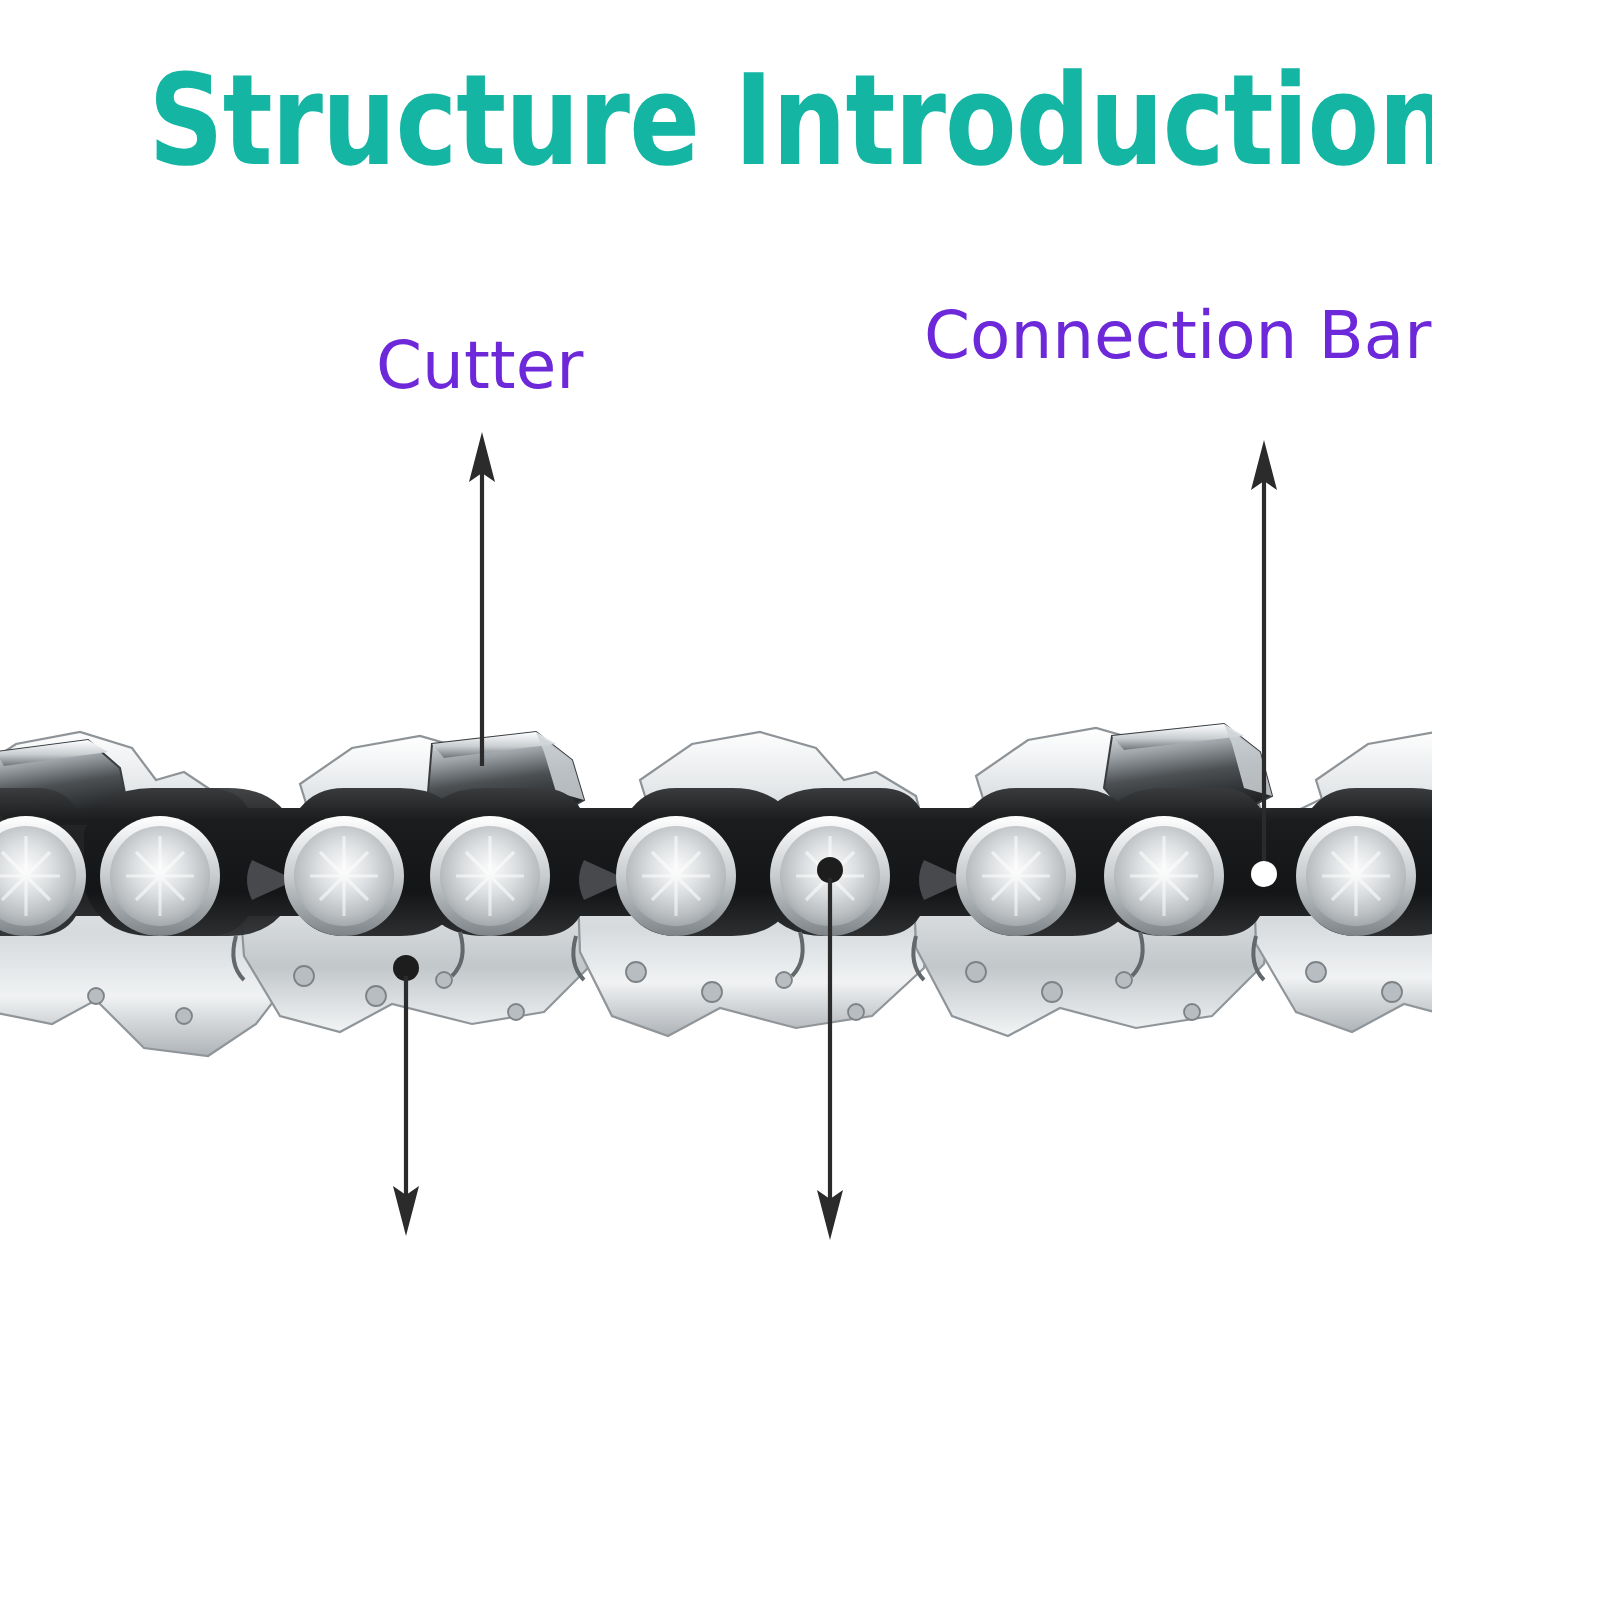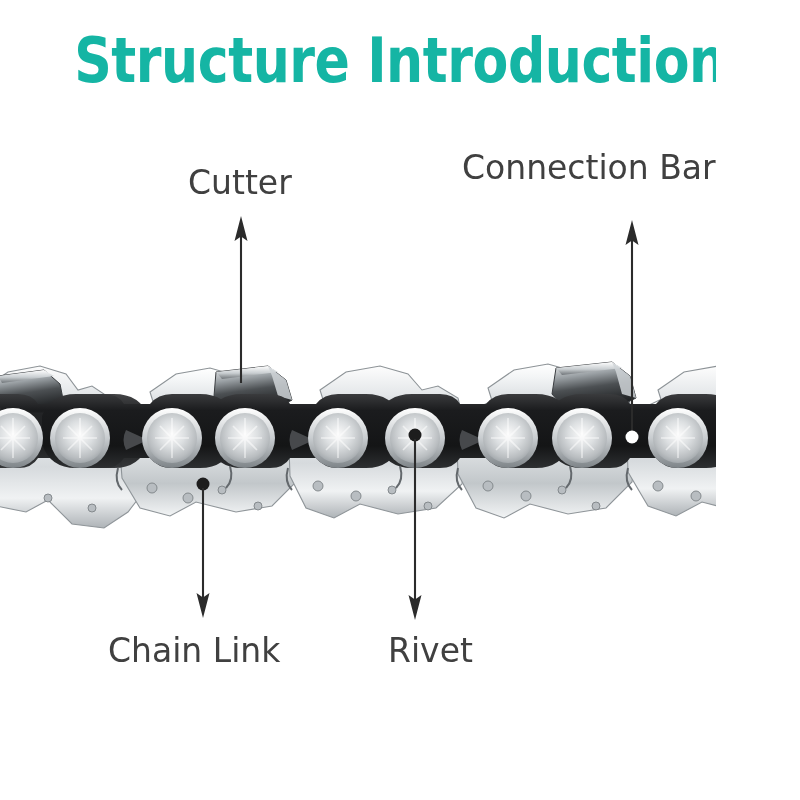--- a/index.html
+++ b/index.html
@@ -34,21 +34,21 @@
     letter-spacing: -0.5px;
     transform: scaleX(0.92);
     transform-origin: 400px 50%;
     white-space: nowrap;
     user-select: none;
   }
 
   
   .callout-label {
     position: absolute;
-    color: #404040;
+    color: #6d28d9;
     font-family: "DejaVu Sans", "Liberation Sans", sans-serif;
     font-weight: 400;
     font-size: 33px;
     line-height: 40px;
     white-space: nowrap;
     user-select: none;
   }
   #label-cutter          { left: 188px; top: 163px; }
   #label-connection-bar  { left: 462px; top: 148px; }
   #label-chain-link      { left: 108px; top: 631px; }
@@ -72,23 +72,21 @@
 <body>
 
 <div id="stage">
 
   <div id="page-title">Structure Introduction</div>
 
   <div class="callout-label" id="label-cutter">Cutter</div>
 
   <div class="callout-label" id="label-connection-bar">Connection Bar</div>
 
-  <div class="callout-label" id="label-chain-link">Chain Link</div>
-
-  <div class="callout-label" id="label-rivet">Rivet</div>
+
 
   <svg id="art" viewBox="0 0 800 800" xmlns="http://www.w3.org/2000/svg">
     <defs>
 
       <radialGradient id="rivetG" cx="50%" cy="42%" r="62%">
         <stop offset="0%" stop-color="#fbfbfb"></stop>
         <stop offset="42%" stop-color="#dcdfe1"></stop>
         <stop offset="78%" stop-color="#b9bdc0"></stop>
         <stop offset="100%" stop-color="#9aa0a4"></stop>
       </radialGradient>

